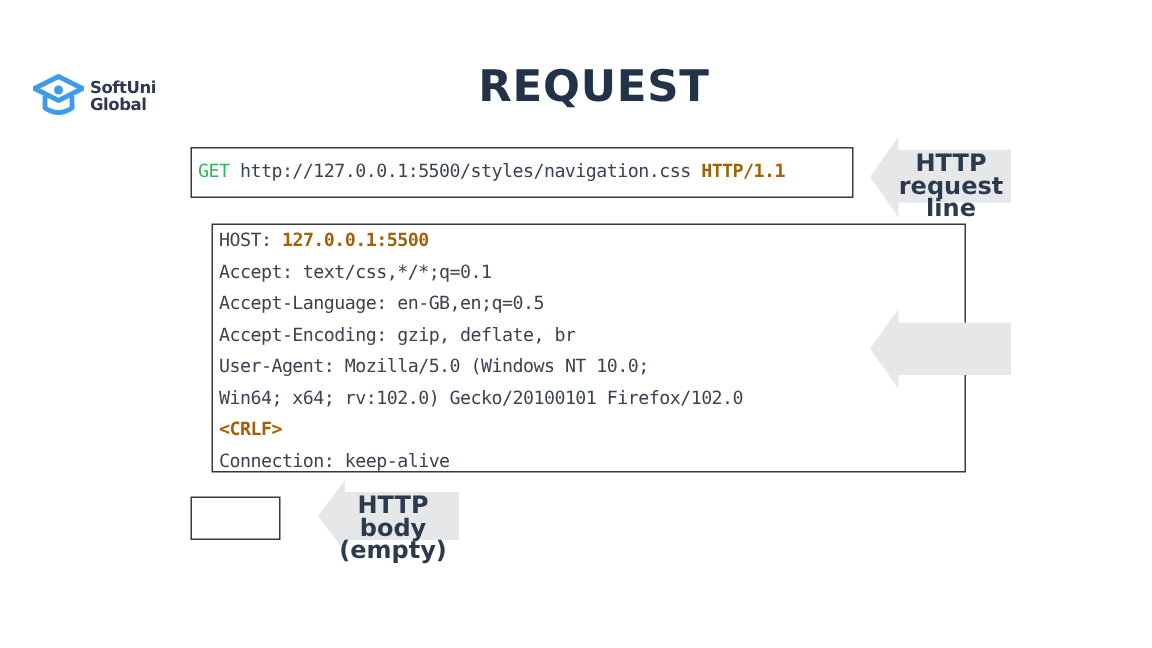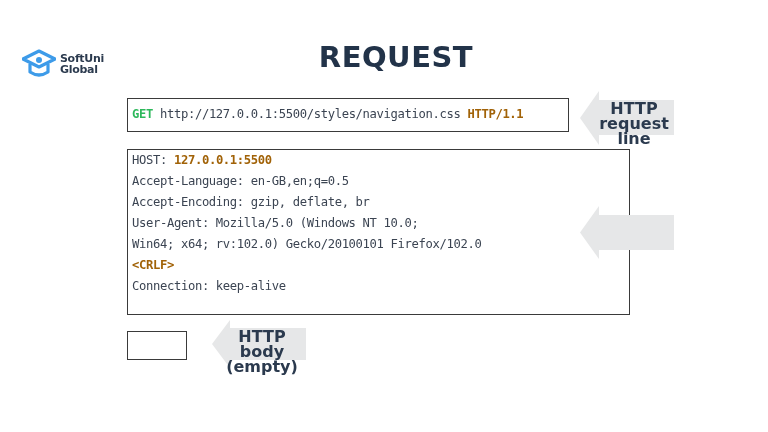--- a/index.html
+++ b/index.html
@@ -3,24 +3,24 @@
 <meta charset="utf-8">
 <style>
   html, body { margin:0; padding:0; }
   body { width:768px; height:432px; background:#ffffff; position:relative; overflow:hidden; font-family:"Liberation Sans", sans-serif; }
   .logo { position:absolute; left:22px; top:49px; display:flex; align-items:center; }
   .logo svg { width:34px; height:30px; }
   .logo-text { margin-left:4px; font-family:"DejaVu Sans", sans-serif; font-weight:bold; font-size:11px; line-height:11px; color:#2b3a4e; letter-spacing:-0.3px; }
   .title { position:absolute; left:12px; width:768px; top:40px; text-align:center; font-family:"DejaVu Sans", sans-serif; font-weight:bold; font-size:29px; color:#223349; letter-spacing:0.5px; }
   .box { position:absolute; border:1.5px solid #3a3a3a; background:#fff; font-family:"DejaVu Sans Mono", monospace; font-size:12.2px; color:#3b4452; box-sizing:border-box; }
   .req-line { left:127px; top:98px; width:442px; height:34px; padding:8px 0 0 4px; white-space:nowrap; letter-spacing:-0.35px; }
-  .headers { left:127px; top:149px; width:503px; height:166px; padding:0 0 0 4px; letter-spacing:-0.35px; }
+  .headers { left:141px; top:149px; width:503px; height:166px; padding:0 0 0 4px; letter-spacing:-0.35px; }
   .headers .row { height:21px; line-height:21px; white-space:nowrap; }
   .body-box { left:127px; top:331px; width:60px; height:29px; }
-  .green { color:#2db85b; font-weight:bold; }
+  .green { color:#2db85b; font-weight:normal; }
   .orange { color:#a16207; font-weight:bold; }
   .arrow { position:absolute; }
   .arrow svg { position:absolute; left:0; top:0; }
   .arrow .label { position:absolute; font-family:"DejaVu Sans", sans-serif; font-weight:bold; font-size:16px; color:#2b3a4e; text-align:center; line-height:15px; }
 </style>
 </head>
 <body>
 
 <div class="logo">
   <svg viewBox="0 0 34 30">
@@ -40,20 +40,21 @@
   <span class="green">GET</span>
   <span>http://127.0.0.1:5500/styles/navigation.css</span>
   <span class="orange">HTTP/1.1</span>
 </div>
 
 <div class="box headers">
   <div class="row">
     <span>HOST:</span>
     <span class="orange">127.0.0.1:5500</span>
   </div>
+  <div class="row">Accept: text/css,*/*;q=0.1</div>
   <div class="row">Accept-Language: en-GB,en;q=0.5</div>
   <div class="row">Accept-Encoding: gzip, deflate, br</div>
   <div class="row">User-Agent: Mozilla/5.0 (Windows NT 10.0;</div>
   <div class="row">Win64; x64; rv:102.0) Gecko/20100101 Firefox/102.0</div>
   <div class="row orange">&lt;CRLF&gt;</div>
   <div class="row">Connection: keep-alive</div>
 </div>
 
 <div class="box body-box"></div>
 

